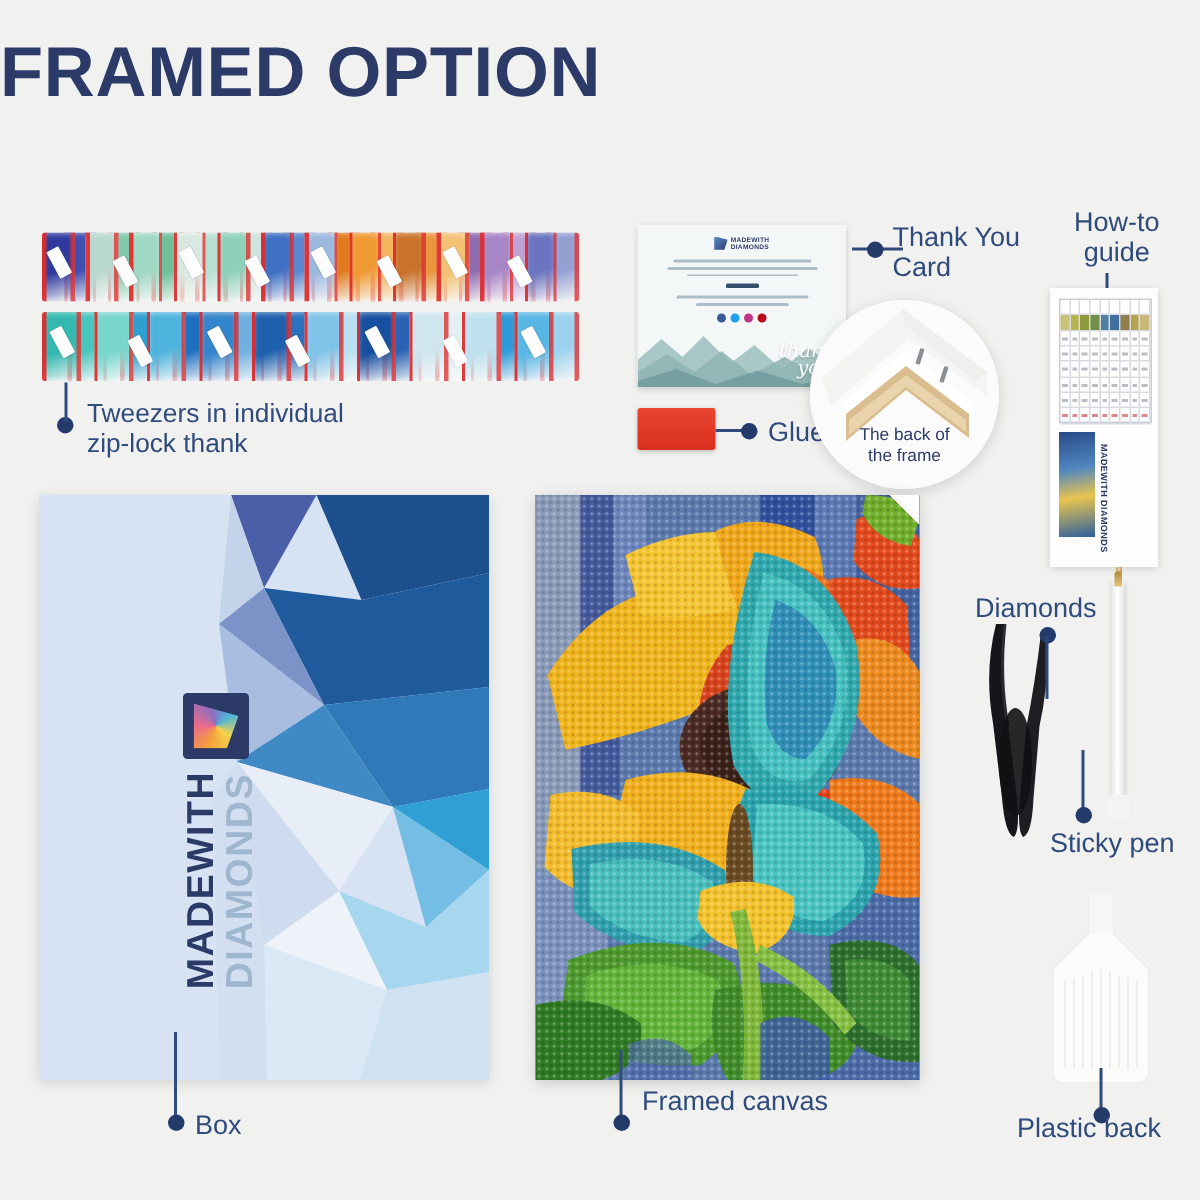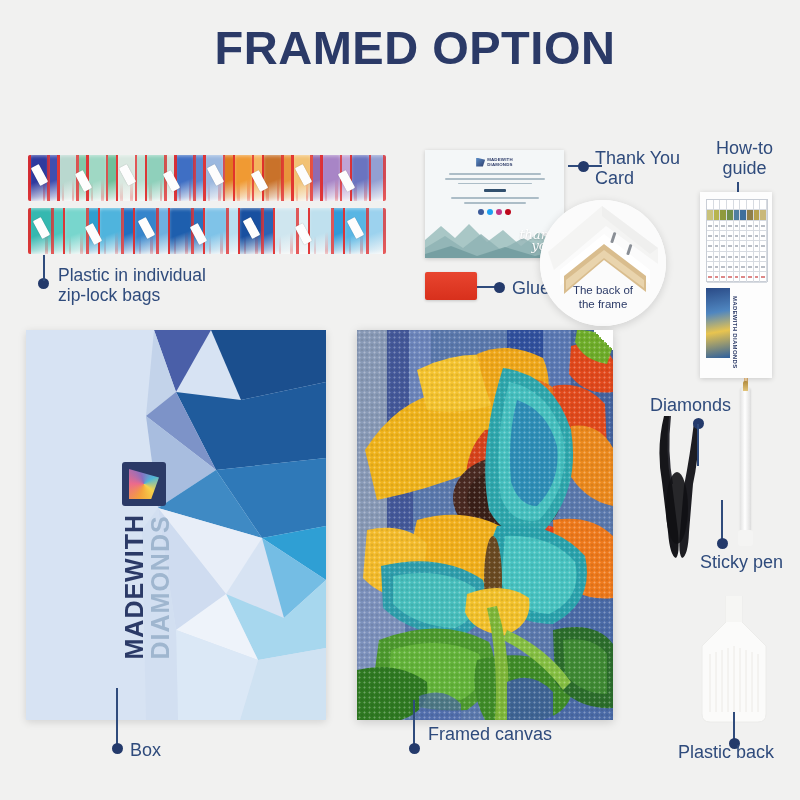--- a/index.html
+++ b/index.html
@@ -8,23 +8,23 @@
     background:#f1f1f0;
     font-family:"Liberation Sans", sans-serif;
     position:relative;overflow:hidden;
     -webkit-font-smoothing:antialiased;
   }
   .stage{position:absolute;inset:0;}
   .abs{position:absolute;}
 
   
   .title{
-    left:0;right:0;top:24px;text-align:center;
+    left:0;right:0;top:24px;text-align:left;
     font-size:47px;font-weight:bold;letter-spacing:.5px;
-    color:#2b3a67;line-height:1;padding-left:30px;
+    color:#2b3a67;line-height:1;
   }
   .subtitle{
     left:0;right:0;top:82px;text-align:center;
     font-size:21px;font-weight:normal;letter-spacing:.6px;
     color:#2b3a67;line-height:1;
   }
 
   
   .lbl{color:#2f4b7c;font-size:17.5px;line-height:1.12;font-weight:500;}
   .lbl.big{font-size:18px;}
@@ -174,22 +174,22 @@
       <div class="bag" style="left: 279.617px; width: 25.955px; background: linear-gradient(160deg, rgb(191, 224, 238) 0%, rgb(191, 224, 238) 55%, rgba(255, 255, 255, 0.55) 100%); z-index: 2;"></div>
       <div class="bag" style="left: 297.093px; width: 25.955px; background: linear-gradient(160deg, rgb(47, 154, 216) 0%, rgb(47, 154, 216) 55%, rgba(255, 255, 255, 0.55) 100%); z-index: 1;"></div>
       <div class="bag" style="left: 314.569px; width: 25.955px; background: linear-gradient(160deg, rgb(88, 182, 228) 0%, rgb(88, 182, 228) 55%, rgba(255, 255, 255, 0.55) 100%); z-index: 2;"></div>
       <div class="tag" style="left: 323.394px; top: 10px; z-index: 5;"></div>
       <div class="bag" style="left: 332.045px; width: 25.955px; background: linear-gradient(160deg, rgb(156, 210, 238) 0%, rgb(156, 210, 238) 55%, rgba(255, 255, 255, 0.55) 100%); z-index: 1;"></div>
     </div>
 
   <div class="abs dot" style="left:38px;top:278px;"></div>
   <div class="abs line-v" style="left:43px;top:255px;height:26px;"></div>
   <div class="abs lbl" style="left:58px;top:266px;width:230px;">
-    <div>Plastic in individual</div>
-    <div>zip-lock bags</div>
+    <div>Tweezers in individual</div>
+    <div>zip-lock thank</div>
   </div>
 
   <div class="abs card" style="left:425px;top:150px;width:139px;height:108px;">
     <div class="card-logo">
       <div class="card-gem"></div>
       <div class="card-logo-txt">
         <div>MADEWITH</div>
         <div>DIAMONDS</div>
       </div>
     </div>

